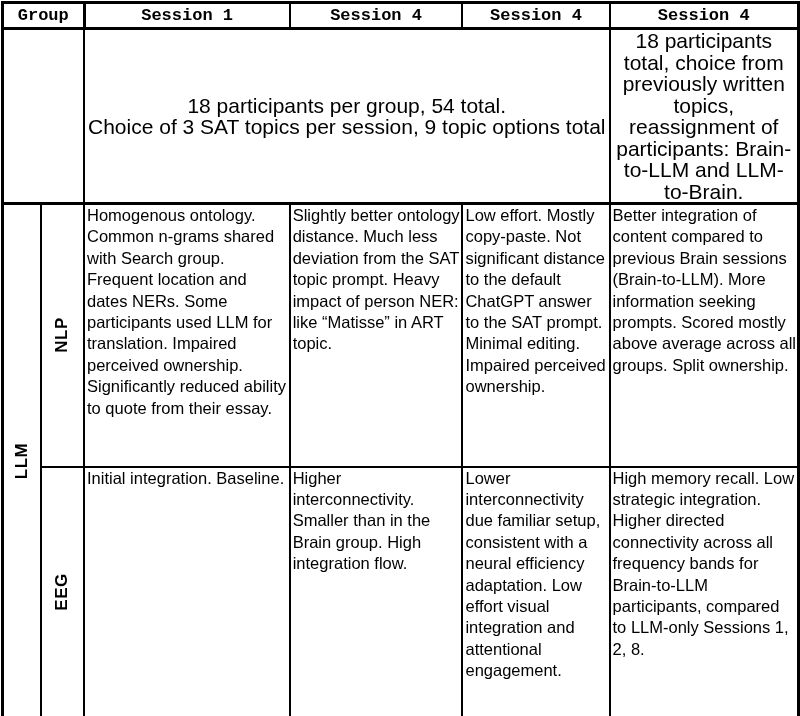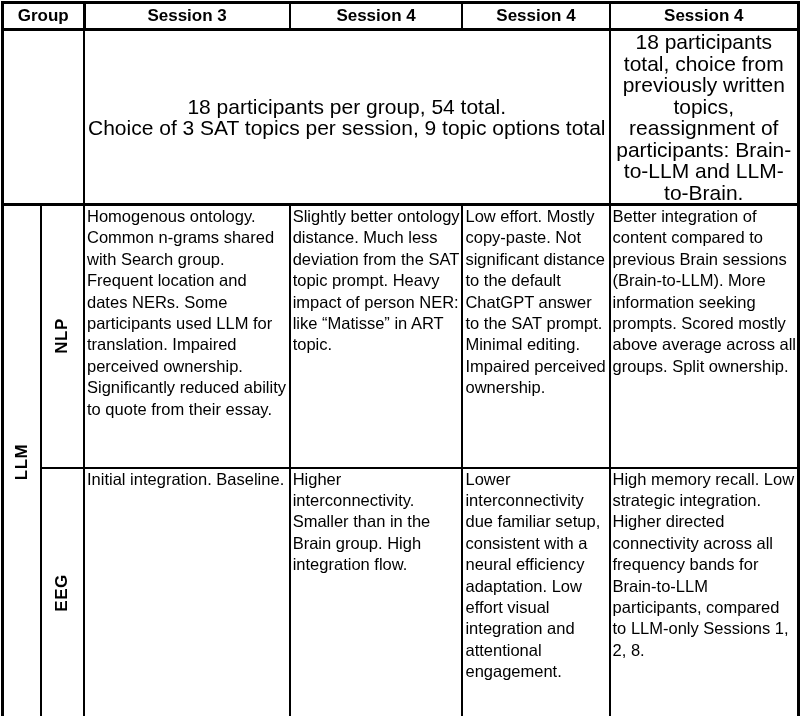--- a/index.html
+++ b/index.html
@@ -23,20 +23,21 @@
     overflow: hidden;
     word-wrap: break-word;
   }
   th {
     font-size: 17px;
     font-weight: bold;
     text-align: center;
     vertical-align: middle;
     border-bottom-width: 3px;
     padding: 2px 0;
+    font-family: Liberation Mono, monospace;
   }
   th.group-header {
     border-right-width: 3px;
   }
   tr.header-row { height: 26px; }
   tr.participants-row { height: 158px; }
   tr.participants-row td { border-bottom-width: 3px; }
   tr.nlp-row { height: 263px; }
   tr.eeg-row { height: 251px; }
 
@@ -77,21 +78,21 @@
     <col style="width:37px">
     <col style="width:43px">
     <col style="width:200px">
     <col style="width:168px">
     <col style="width:143px">
     <col style="width:196px">
   </colgroup>
   <tbody>
     <tr class="header-row">
       <th colspan="2" class="group-header">Group</th>
-      <th>Session 3</th>
+      <th>Session 1</th>
       <th>Session 4</th>
       <th>Session 4</th>
       <th>Session 4</th>
     </tr>
     <tr class="participants-row">
       <td colspan="2"></td>
       <td colspan="3" class="center-cell">
         <div class="participants-line">18 participants per group, 54 total.</div>
         <div class="participants-line">Choice of 3 SAT topics per session, 9 topic options total</div>
       </td>

